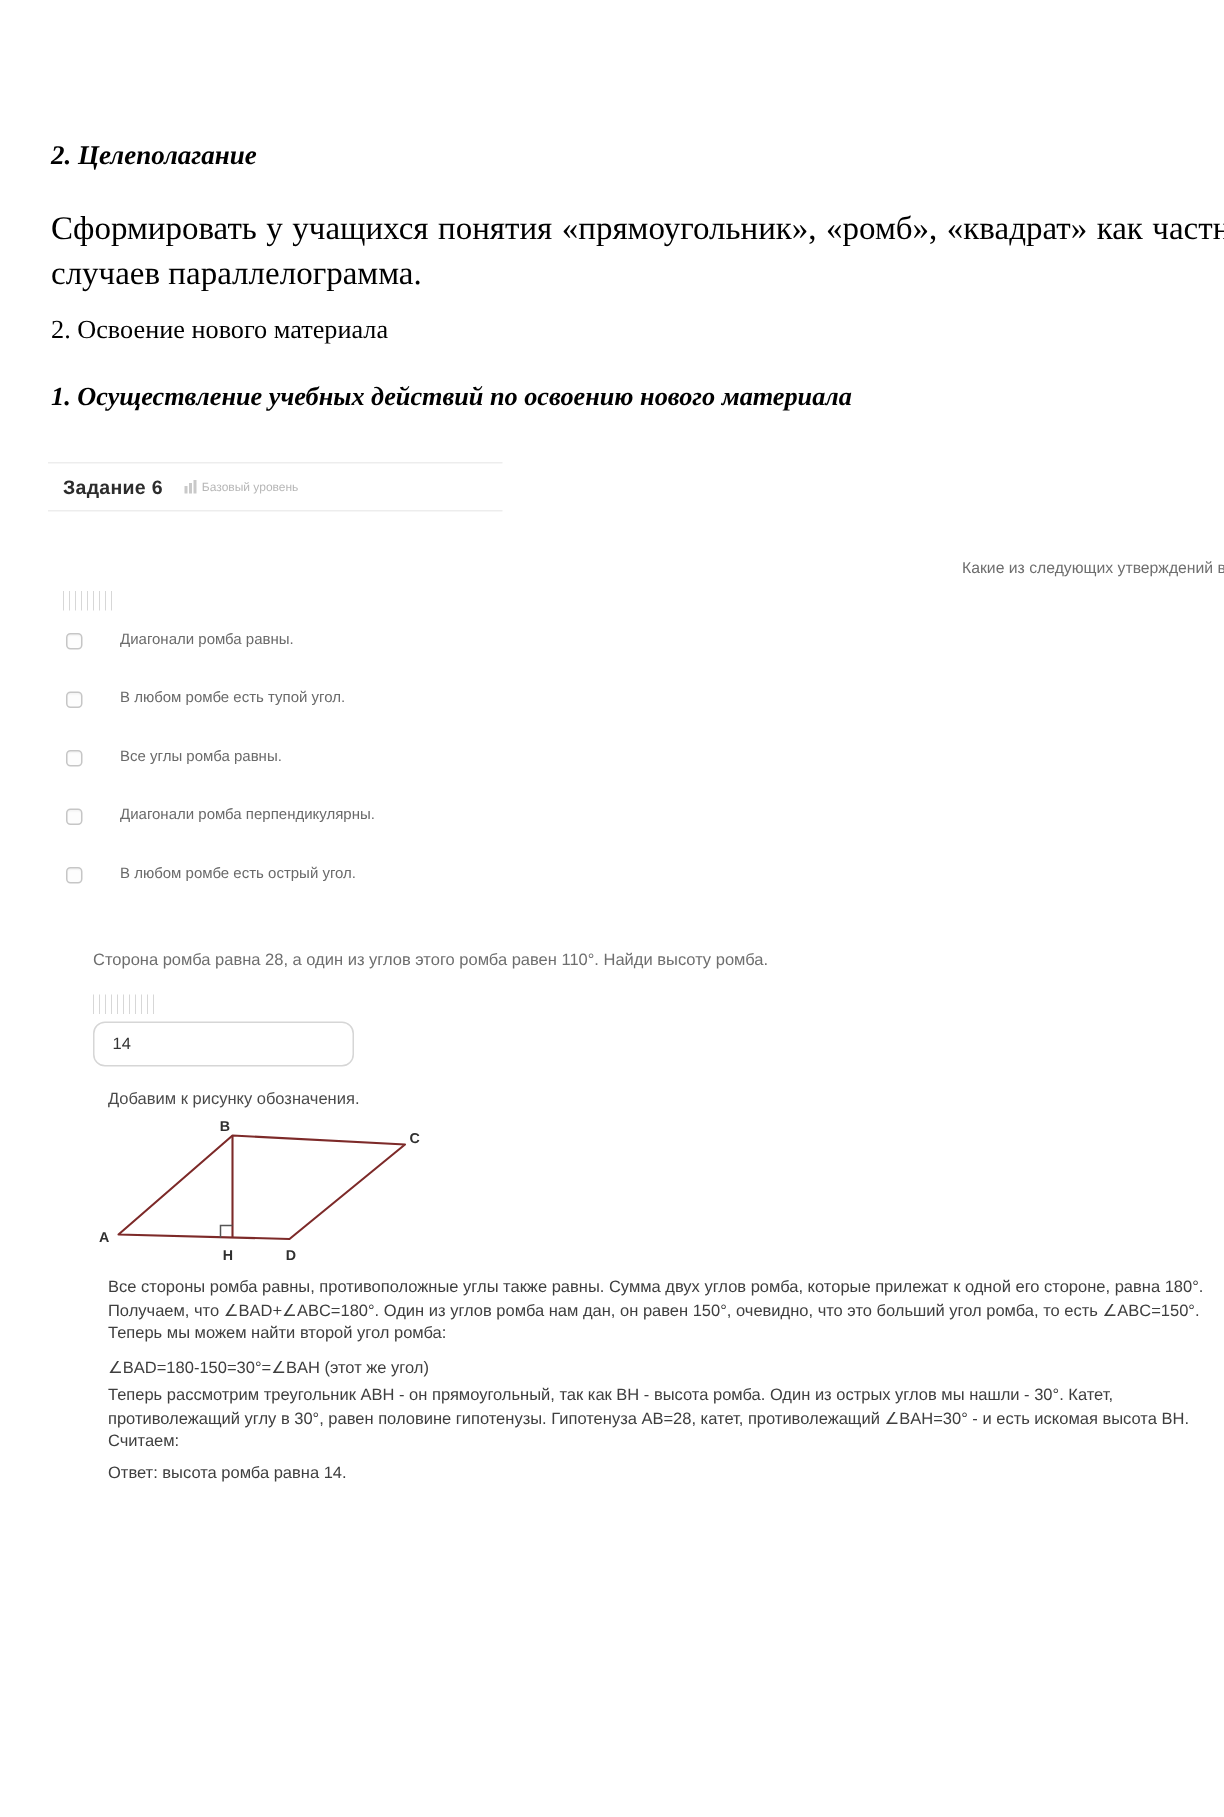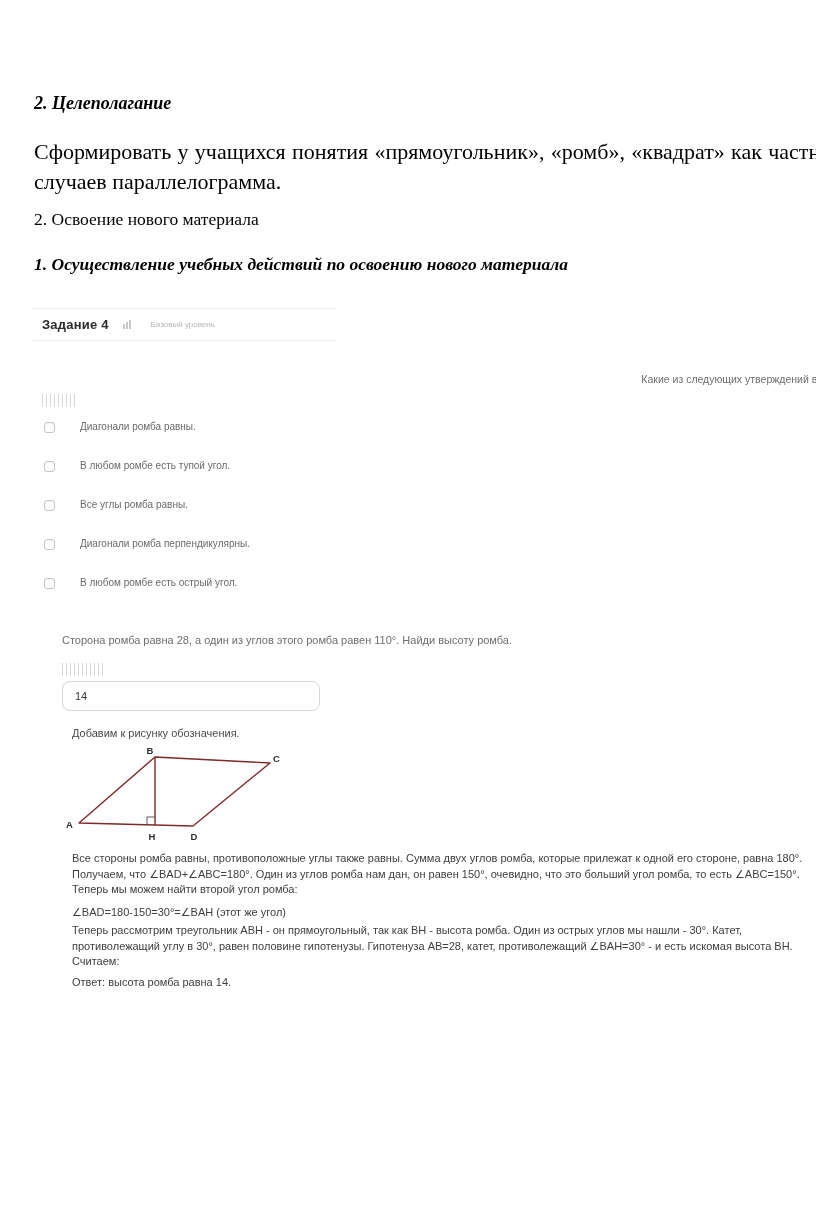--- a/index.html
+++ b/index.html
@@ -15,21 +15,21 @@
   .doc-h2 { margin:12px 0 0; font-size:17.5px; font-weight:normal; line-height:1.25; }
   .doc-h3 { margin:24px 0 0; font-style:italic; font-weight:bold; font-size:17.5px; line-height:1.25; }
 
   .shot { margin-top:32px; font-family:"Liberation Sans", sans-serif; color:#333; }
 
   .task-header {
     width:283px; border-top:1px solid #ededed; border-bottom:1px solid #ededed;
     padding:8px 10px; display:flex; align-items:center;
   }
   .task-title { font-size:13px; font-weight:bold; color:#2c2c2c; letter-spacing:.2px; }
-  .level { display:flex; align-items:center; margin-left:14px; gap:20px; }
+  .level { display:flex; align-items:center; margin-left:14px; gap:4px; }
   .level-bars { display:flex; align-items:flex-end; gap:1px; }
   .level-bars i { display:block; width:2px; background:#c9c9c9; }
   .level-bars i:nth-child(1){ height:5px; }
   .level-bars i:nth-child(2){ height:7px; }
   .level-bars i:nth-child(3){ height:9px; }
   .level-text { font-size:8px; color:#b7b7b7; }
 
   .q-text { font-size:10.5px; color:#6e6e6e; line-height:13px; }
   .q1 { margin:32px 0 0 10px;text-align:right; }
   .barcode {
@@ -44,21 +44,21 @@
   .checkbox {
     width:11px; height:11px; flex:none; box-sizing:border-box;
     border:1px solid #c6c6c6; border-radius:3px; background:#fdfdfd;
     box-shadow:inset 0 1px 1px rgba(0,0,0,.04);
   }
   .option-label { font-size:10px; color:#6a6a6a; line-height:12px; padding-top:1px; }
 
   .q2 { margin:45px 0 0 30px; font-size:11px; }
   .answer-input {
     display:block; box-sizing:border-box; margin:5px 0 0 30px;
-    width:258px; height:30px; border:1px solid #d6d6d6; border-radius:8px;
+    width:174px; height:30px; border:1px solid #d6d6d6; border-radius:8px;
     padding:0 12px; font:11px "Liberation Sans", sans-serif; color:#333; outline:none;
     background:#fff;
   }
   .sol-intro { margin:16px 0 0 40px; font-size:11px; color:#4a4a4a; }
   .figure { margin:6px 0 0 34px; display:block; }
   .figure text { font:bold 9.5px "Liberation Sans", sans-serif; fill:#2f2f2f; }
 
   .sol { margin:0 0 0 40px; width:752px; font-size:11px; line-height:15.5px; color:#3e3e3e; }
   .sol.p1 { margin-top:2px; }
   .sol.eq  { margin-top:7px; }
@@ -74,21 +74,21 @@
   <div class="doc">
     <div class="doc-h1">2. Целеполагание</div>
     <p class="doc-p">Сформировать у учащихся понятия «прямоугольник», «ромб», «квадрат» как частных случаев параллелограмма.</p>
     <div class="doc-h2">2. Освоение нового материала</div>
     <div class="doc-h3">1. Осуществление учебных действий по освоению нового материала</div>
   </div>
 
   <div class="shot">
 
     <div class="task-header">
-      <span class="task-title">Задание 4</span>
+      <span class="task-title">Задание 6</span>
       <span class="level">
         <span class="level-bars">
             <i></i>
             <i></i>
             <i></i>
           </span>
         <span class="level-text">Базовый уровень</span>
       </span>
     </div>
 

